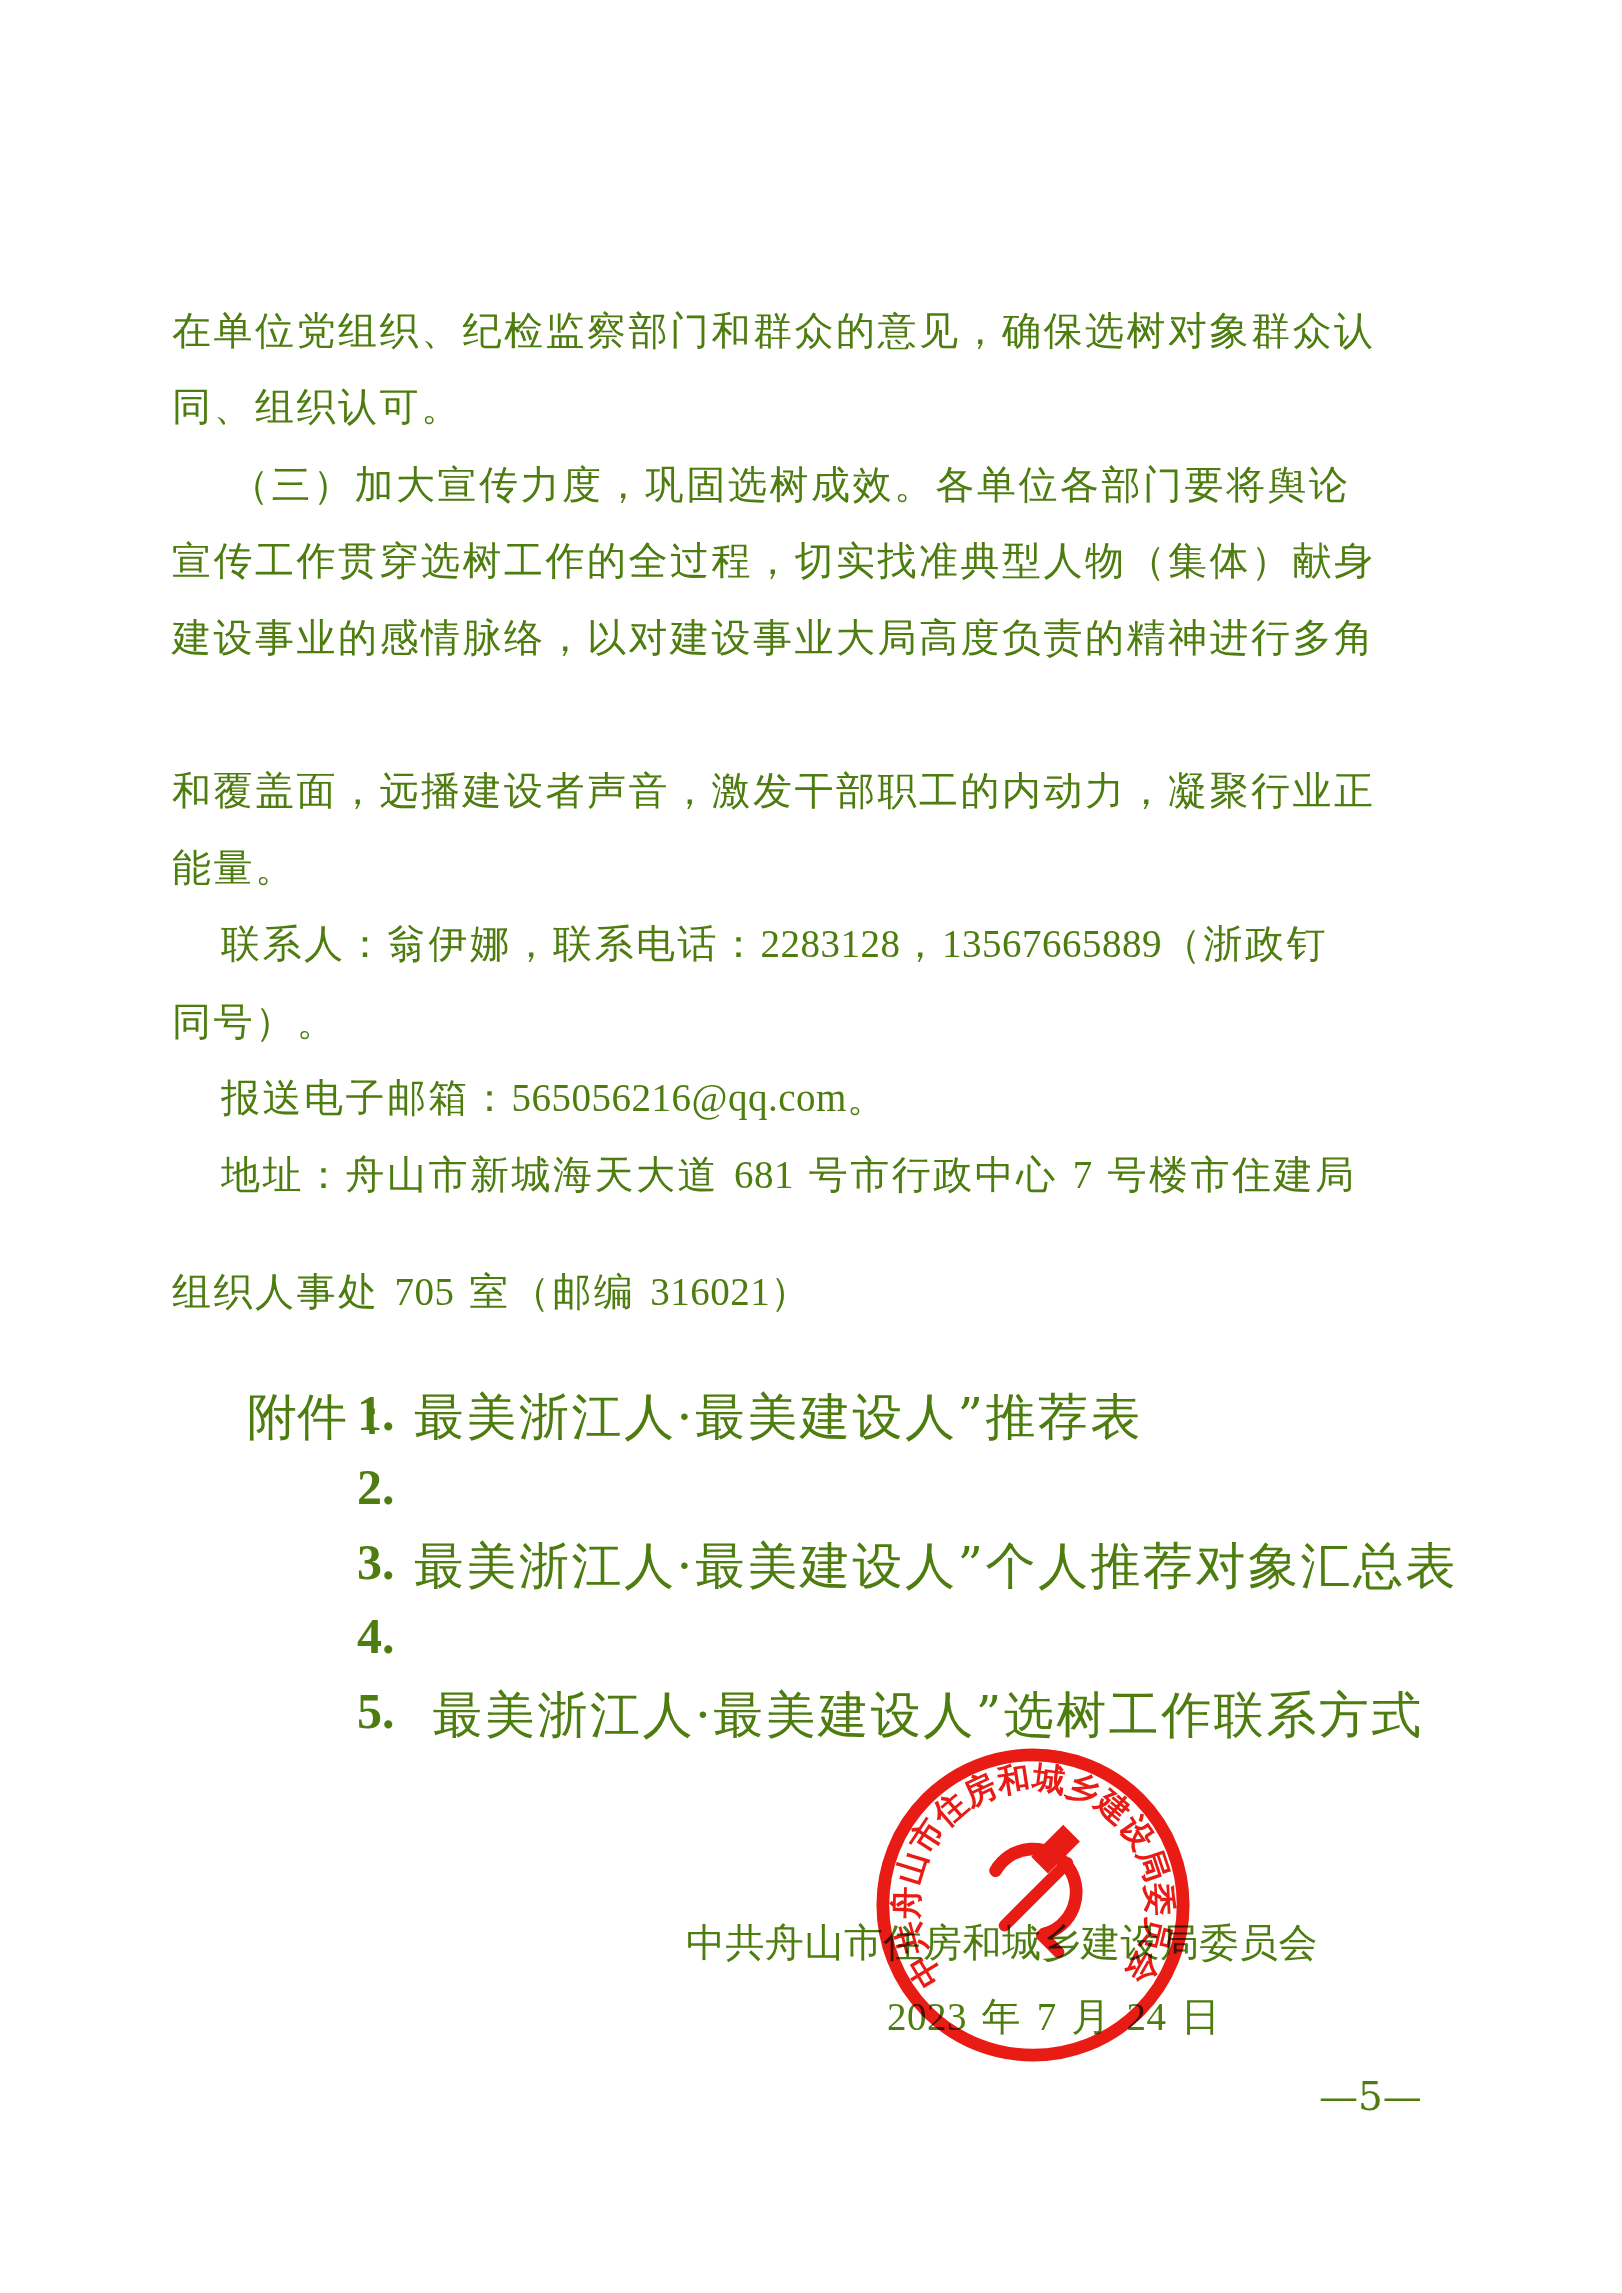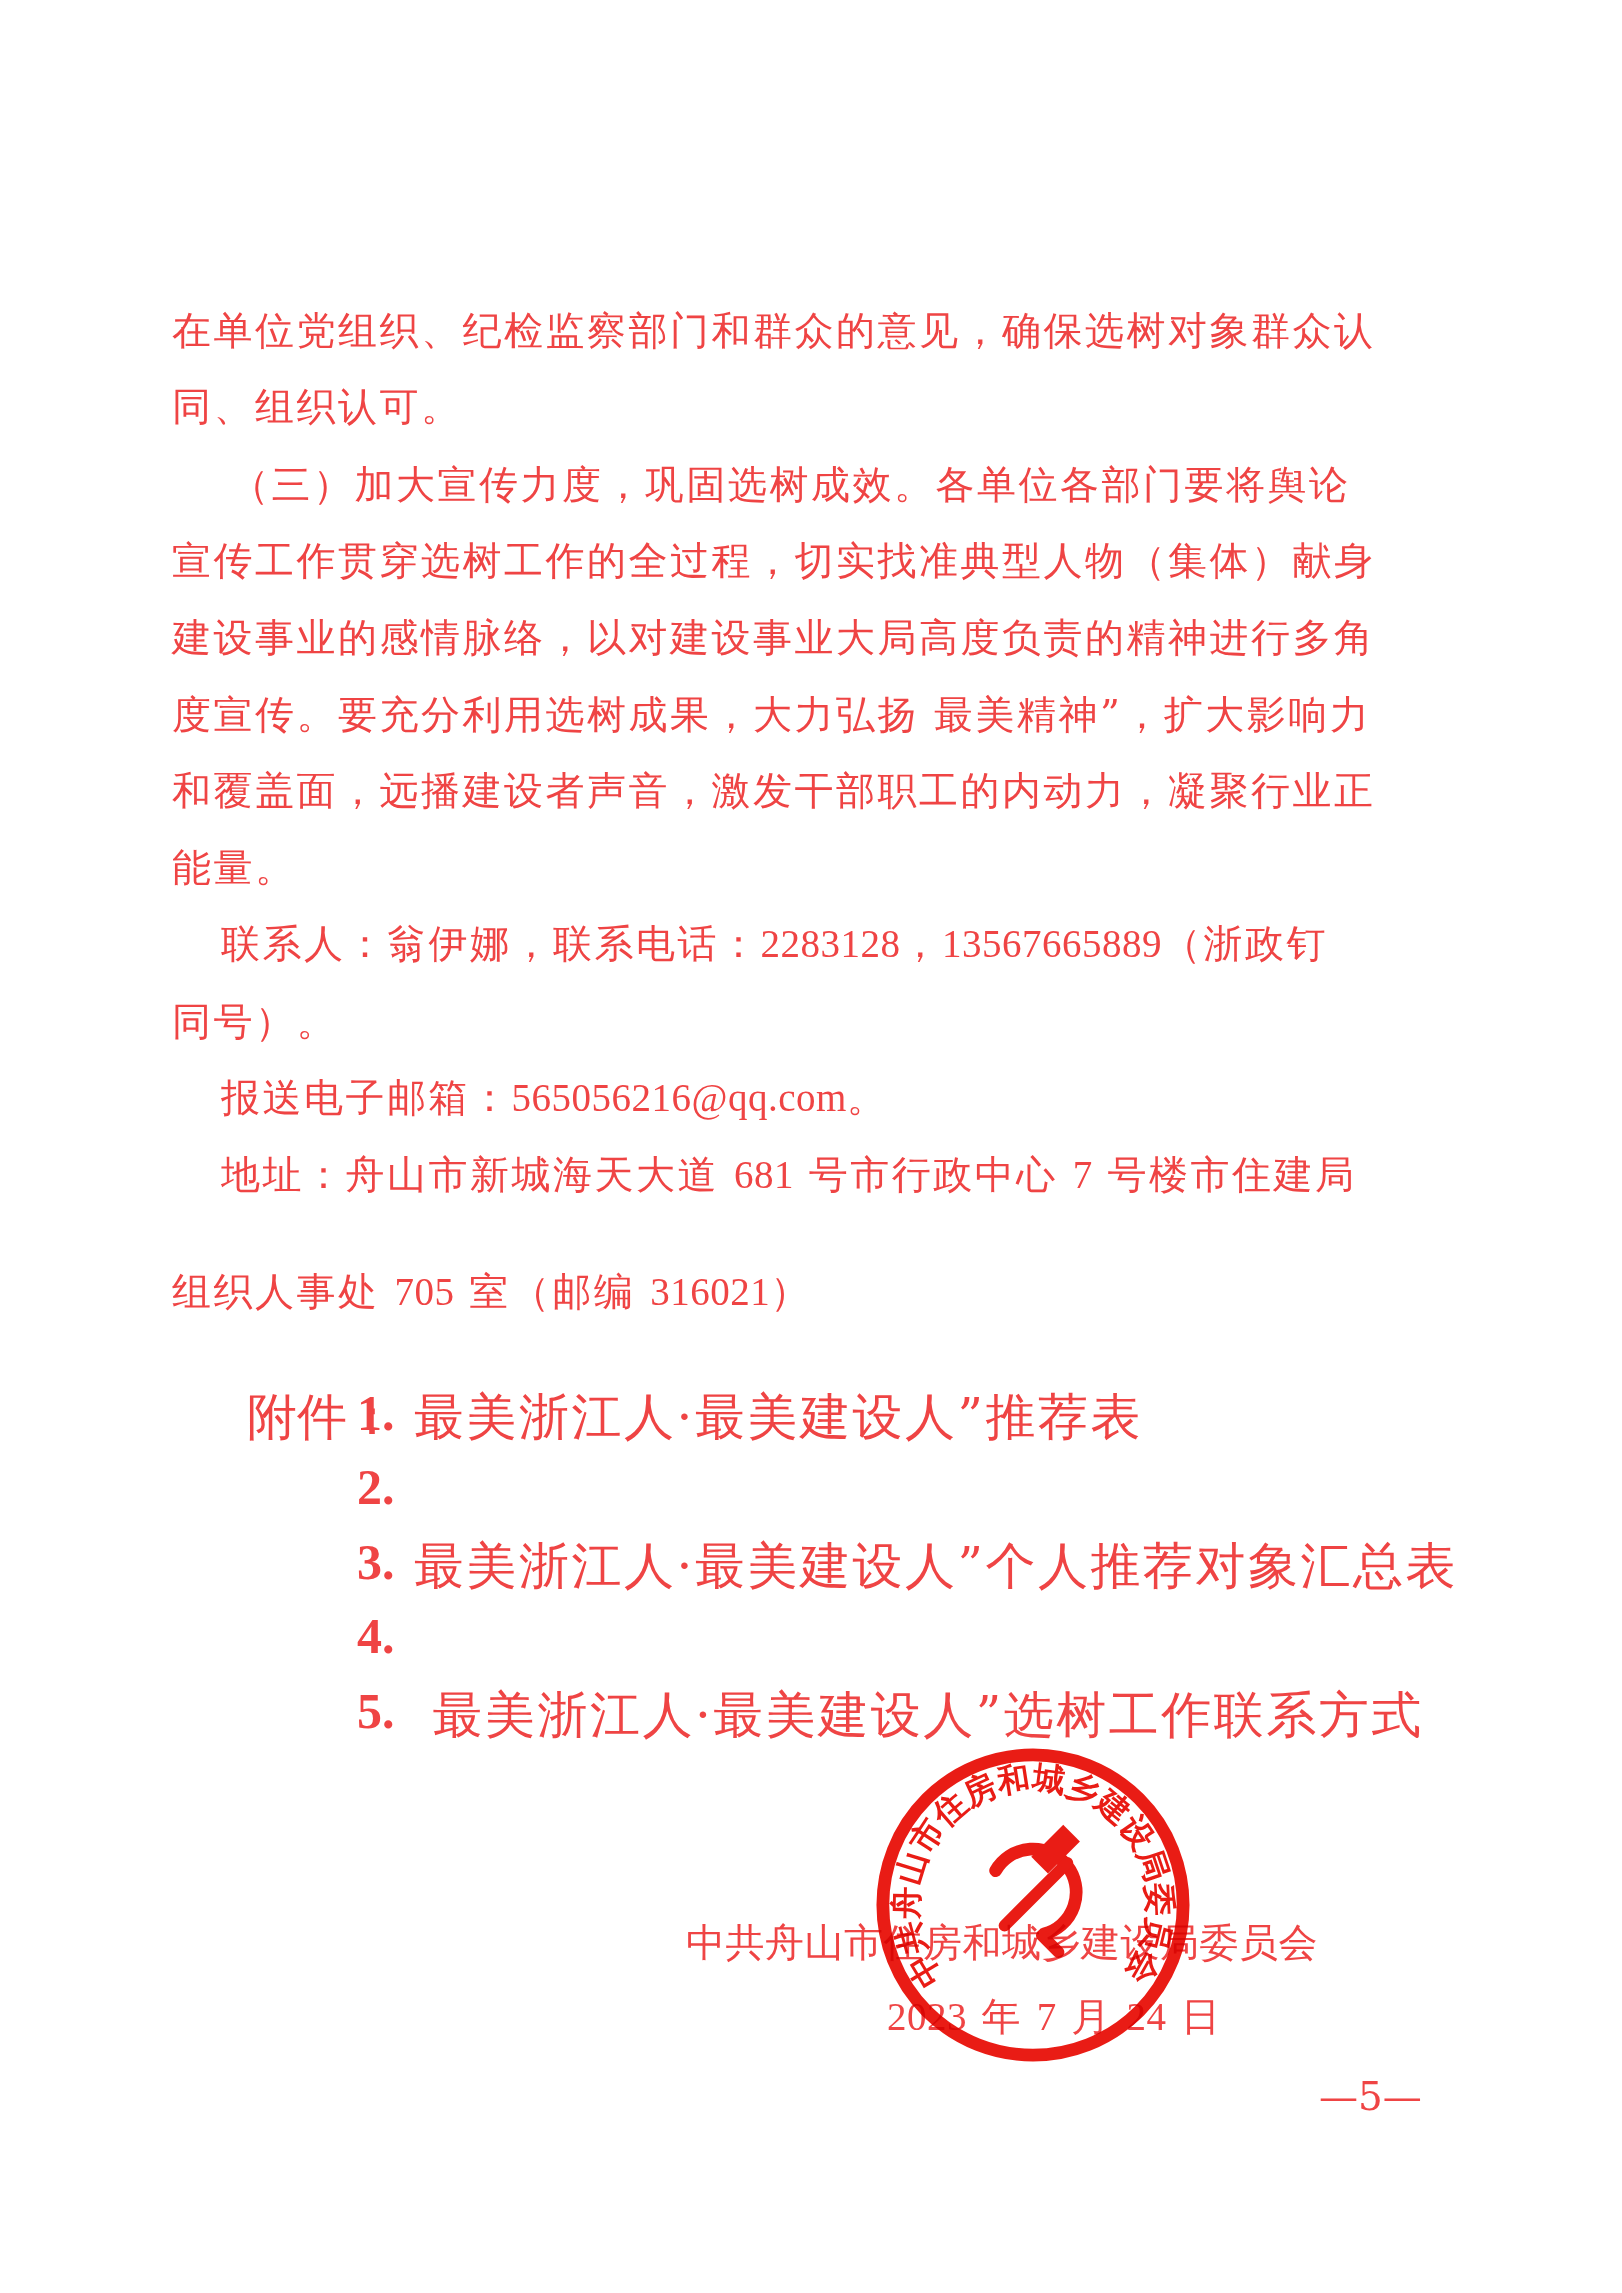--- a/index.html
+++ b/index.html
@@ -2,21 +2,21 @@
 <html><head>
 <meta charset="utf-8">
 <style>
   html,body{margin:0;padding:0;background:#888;}
   .page{
     position:relative;
     width:1622px;height:2294px;
     margin:0 auto;
     background:#ffffff;
     font-family:"DejaVu Serif","Liberation Serif",serif;
-    color:#ef4444;
+    color:#4d7c0f;
     overflow:hidden;
   }
   .line{
     position:absolute;
     font-size:39px;
     line-height:1.15;
     letter-spacing:2.5px;
     white-space:pre;
   }
   .num{
@@ -72,21 +72,20 @@
 </head>
 <body>
 
 <div class="page">
 
   <div class="line" style="left:172px;top:309px">在单位党组织、纪检监察部门和群众的意见，确保选树对象群众认</div>
   <div class="line" style="left:172px;top:385px">同、组织认可。</div>
   <div class="line" style="left:172px;top:539px">宣传工作贯穿选树工作的全过程，切实找准典型人物（集体）献身</div>
   <div class="line" style="left:230px;top:463px">（三）加大宣传力度，巩固选树成效。各单位各部门要将舆论</div>
   <div class="line" style="left:172px;top:616px">建设事业的感情脉络，以对建设事业大局高度负责的精神进行多角</div>
-  <div class="line" style="left:172px;top:693px">度宣传。要充分利用选树成果，大力弘扬 最美精神”，扩大影响力</div>
   <div class="line" style="left:172px;top:769px">和覆盖面，远播建设者声音，激发干部职工的内动力，凝聚行业正</div>
   <div class="line" style="left:172px;top:846px">能量。</div>
   <div class="line" style="left:221px;top:922px">联系人：翁伊娜，联系电话：<span class="num">2283128</span>，<span class="num">13567665889</span>（浙政钉</div>
   <div class="line" style="left:172px;top:1000px">同号）。</div>
   <div class="line" style="left:221px;top:1076px">报送电子邮箱：<span class="num">565056216@qq.com</span>。</div>
   <div class="line" style="left:221px;top:1153px">地址：舟山市新城海天大道 <span class="num">681</span> 号市行政中心 <span class="num">7</span> 号楼市住建局</div>
   <div class="line" style="left:172px;top:1270px">组织人事处 <span class="num">705</span> 室（邮编 <span class="num">316021</span>）</div>
 
   <div class="attach-row" style="top:1384px">
     <span class="attach-label">附件：</span>

